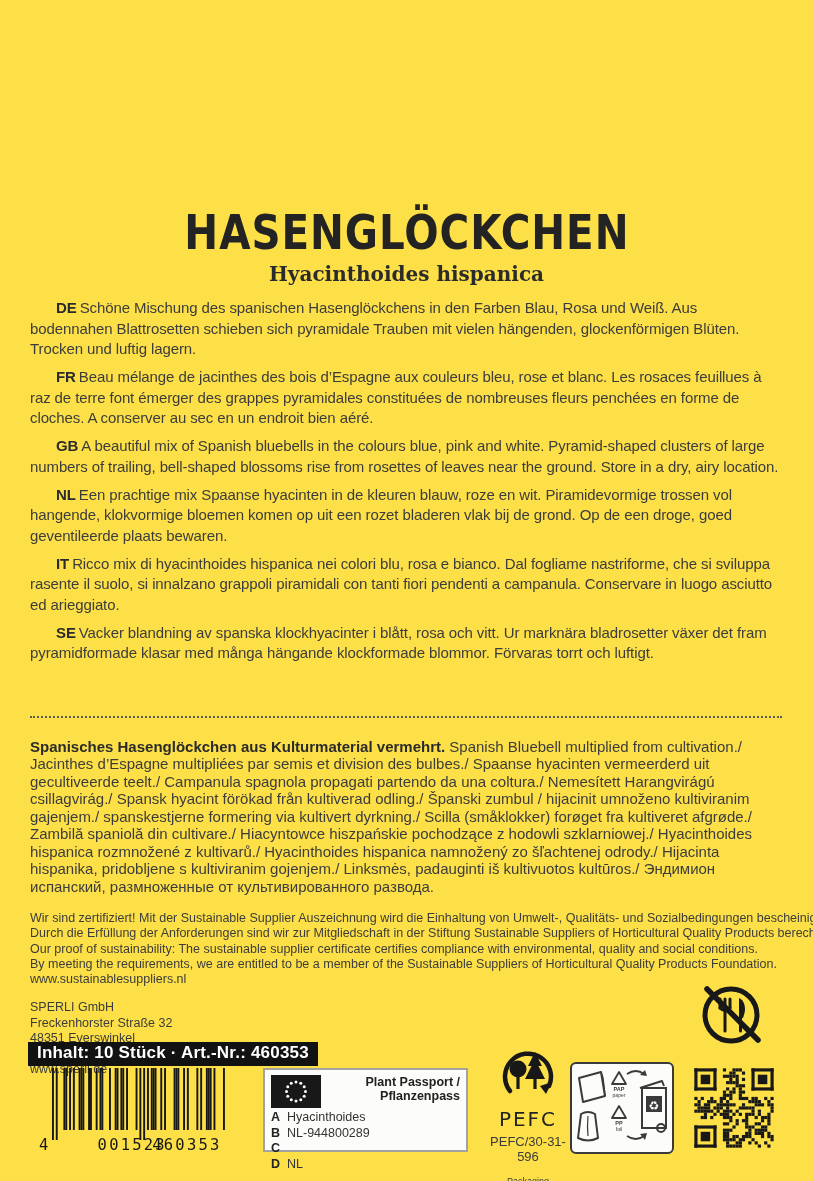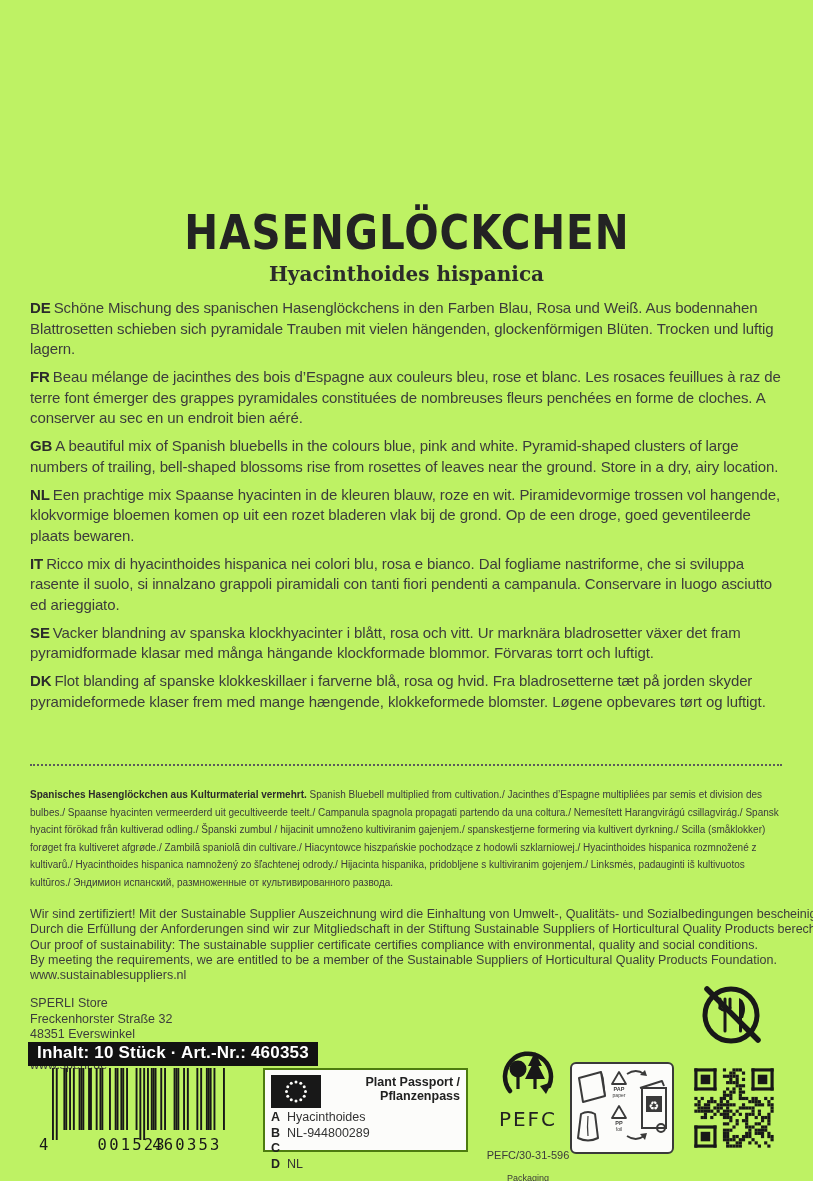--- a/index.html
+++ b/index.html
@@ -1,63 +1,63 @@
 <!DOCTYPE html>
 <html><head>
 <meta charset="utf-8">
 <style>
   html,body { margin:0; padding:0; background:#e8e8e8; }
   .sheet {
     position:relative; width:813px; height:1181px; margin:0 auto;
-    background:#bef264; color:#3a3a3a; overflow:hidden;
+    background:#fde047; color:#3a3a3a; overflow:hidden;
     font-family:"Liberation Sans", sans-serif;
   }
   
   .title-wrap { padding-top:204px; text-align:center; }
   .title {
     display:inline-block; margin:0;
     font-family:"DejaVu Sans", sans-serif; font-weight:700; font-size:44px;
     color:#232323; letter-spacing:1px; transform:scale(0.92,1.10); transform-origin:center top;
     white-space:nowrap;
   }
   .subtitle {
     margin:7px 0 0 0; text-align:center;
     font-family:"DejaVu Serif", serif; font-weight:700; font-size:20px; color:#2b2b2b;
   }
   
   .content { margin:12px 30px 0 30px; width:752px; }
   .desc { margin:0 0 7.5px 0; font-size:15px; line-height:20.5px; color:#3c3c3c; letter-spacing:-0.1px; }
-  .desc b { color:#2b2b2b; margin-right:3px; }
+  .desc b { color:#2b2b2b; margin-right:3px;margin-left:26px; }
   
   .dotted-rule { margin-top:52px; height:0; border:0; border-top:2px dotted #5a5a5a; }
   
-  .propagation { margin:20px 0 0 0; font-size:10px; line-height:17.5px; color:#3c3c3c; }
+  .propagation { margin:20px 0 0 0; font-size:15px; line-height:17.5px; color:#3c3c3c; }
   .propagation b { color:#2b2b2b; }
   
   .smallblock { margin-top:16px; font-size:12.5px; line-height:15.3px; color:#3c3c3c; }
   .smallblock div { white-space:nowrap; }
   .address { margin-top:13px; }
   
   .banner {
     position:absolute; left:28px; top:1042px; background:#121212; color:#fff;
     font-family:Liberation Sans, sans-serif; font-weight:700; font-size:17px;
     padding:1px 9px 3px 9px; letter-spacing:0.2px;
   }
   .barcode { position:absolute; left:38px; top:1068px; }
   .passport {
     position:absolute; left:263px; top:1068px; width:205px; height:84px;
-    border:2px solid #4d7c0f; background:#fcfcfa; box-sizing:border-box;
+    border:2px solid #a3a3a3; background:#fcfcfa; box-sizing:border-box;
   }
   .passport-head { display:flex; align-items:flex-start; padding:5px 6px 2px 6px; }
   .passport-title { flex:1; text-align:right; font-weight:700; font-size:12.5px; color:#222; line-height:14px; }
   .pp-row { display:flex; padding:0 6px; font-size:12.5px; line-height:15.5px; height:15.5px; color:#333; }
   .pp-key { font-weight:700; width:16px; color:#222; }
   .pefc { position:absolute; left:484px; top:1046px; width:88px; text-align:center; color:#222; }
   .pefc-name { font-family:"DejaVu Sans", sans-serif; font-weight:400; font-size:20px; letter-spacing:2px; margin-top:1px; }
-  .pefc-license { font-size:11px; margin-top:18px; color:#3a3a3a; }
+  .pefc-license { font-size:13px; margin-top:3px; color:#3a3a3a; }
   .pefc-label { font-size:9px; margin-top:12px; color:#3a3a3a; }
   .recyclebox {
     position:absolute; left:570px; top:1062px; width:104px; height:92px;
     border:2px solid #3a3a3a; border-radius:6px; box-sizing:border-box; background:#fcfcfa;
   }
   .noeat { position:absolute; left:698px; top:982px; }
   .qr { position:absolute; left:688px; top:1062px; }
 </style>
 </head>
 <body>
@@ -70,36 +70,35 @@
   <h2 class="subtitle">Hyacinthoides hispanica</h2>
 
   <div class="content">
 
     <p class="desc"><b>DE</b><span>Schöne Mischung des spanischen Hasenglöckchens in den Farben Blau, Rosa und Weiß. Aus bodennahen Blattrosetten schieben sich pyramidale Trauben mit vielen hängenden, glockenförmigen Blüten. Trocken und luftig lagern.</span></p>
     <p class="desc"><b>FR</b><span>Beau mélange de jacinthes des bois d’Espagne aux couleurs bleu, rose et blanc. Les rosaces feuillues à raz de terre font émerger des grappes pyramidales constituées de nombreuses fleurs penchées en forme de cloches. A conserver au sec en un endroit bien aéré.</span></p>
     <p class="desc"><b>GB</b><span>A beautiful mix of Spanish bluebells in the colours blue, pink and white. Pyramid-shaped clusters of large numbers of trailing, bell-shaped blossoms rise from rosettes of leaves near the ground. Store in a dry, airy location.</span></p>
     <p class="desc"><b>NL</b><span>Een prachtige mix Spaanse hyacinten in de kleuren blauw, roze en wit. Piramidevormige trossen vol hangende, klokvormige bloemen komen op uit een rozet bladeren vlak bij de grond. Op de een droge, goed geventileerde plaats bewaren.</span></p>
     <p class="desc"><b>IT</b><span>Ricco mix di hyacinthoides hispanica nei colori blu, rosa e bianco. Dal fogliame nastriforme, che si sviluppa rasente il suolo, si innalzano grappoli piramidali con tanti fiori pendenti a campanula. Conservare in luogo asciutto ed arieggiato.</span></p>
     <p class="desc"><b>SE</b><span>Vacker blandning av spanska klockhyacinter i blått, rosa och vitt. Ur marknära bladrosetter växer det fram pyramidformade klasar med många hängande klockformade blommor. Förvaras torrt och luftigt.</span></p>
-    <p class="desc"><b>DK</b><span>Flot blanding af spanske klokkeskillaer i farverne blå, rosa og hvid. Fra bladrosetterne tæt på jorden skyder pyramideformede klaser frem med mange hængende, klokkeformede blomster. Løgene opbevares tørt og luftigt.</span></p>
 
     <hr class="dotted-rule">
 
     <p class="propagation"><b>Spanisches Hasenglöckchen aus Kulturmaterial vermehrt.</b><span> Spanish Bluebell multiplied from cultivation./ Jacinthes d’Espagne multipliées par semis et division des bulbes./ Spaanse hyacinten vermeerderd uit gecultiveerde teelt./ Campanula spagnola propagati partendo da una coltura./ Nemesített Harangvirágú csillagvirág./ Spansk hyacint förökad från kultiverad odling./ Španski zumbul / hijacinit umnoženo kultiviranim gajenjem./ spanskestjerne formering via kultivert dyrkning./ Scilla (småklokker) forøget fra kultiveret afgrøde./ Zambilă spaniolă din cultivare./ Hiacyntowce hiszpańskie pochodzące z hodowli szklarniowej./ Hyacinthoides hispanica rozmnožené z kultivarů./ Hyacinthoides hispanica namnožený zo šľachtenej odrody./ Hijacinta hispanika, pridobljene s kultiviranim gojenjem./ Linksmės, padauginti iš kultivuotos kultūros./ Эндимион испанский, размноженные от культивированного развода.</span></p>
 
     <div class="smallblock">
       <div>Wir sind zertifiziert! Mit der Sustainable Supplier Auszeichnung wird die Einhaltung von Umwelt-, Qualitäts- und Sozialbedingungen bescheinigt.</div>
       <div>Durch die Erfüllung der Anforderungen sind wir zur Mitgliedschaft in der Stiftung Sustainable Suppliers of Horticultural Quality Products berechtigt.</div>
       <div>Our proof of sustainability: The sustainable supplier certificate certifies compliance with environmental, quality and social conditions.</div>
       <div>By meeting the requirements, we are entitled to be a member of the Sustainable Suppliers of Horticultural Quality Products Foundation.</div>
       <div>www.sustainablesuppliers.nl</div>
     </div>
 
     <div class="smallblock address">
-      <div>SPERLI Store</div>
+      <div>SPERLI GmbH</div>
       <div>Freckenhorster Straße 32</div>
       <div>48351 Everswinkel</div>
       <div>kontakt@sperli-service.de</div>
       <div>www.sperli.de</div>
     </div>
   </div>
 
   <div class="banner">Inhalt: 10 Stück · Art.-Nr.: 460353</div>
 
   <svg class="barcode" id="barcode-svg" width="202" height="86" viewBox="0 0 202 86">

